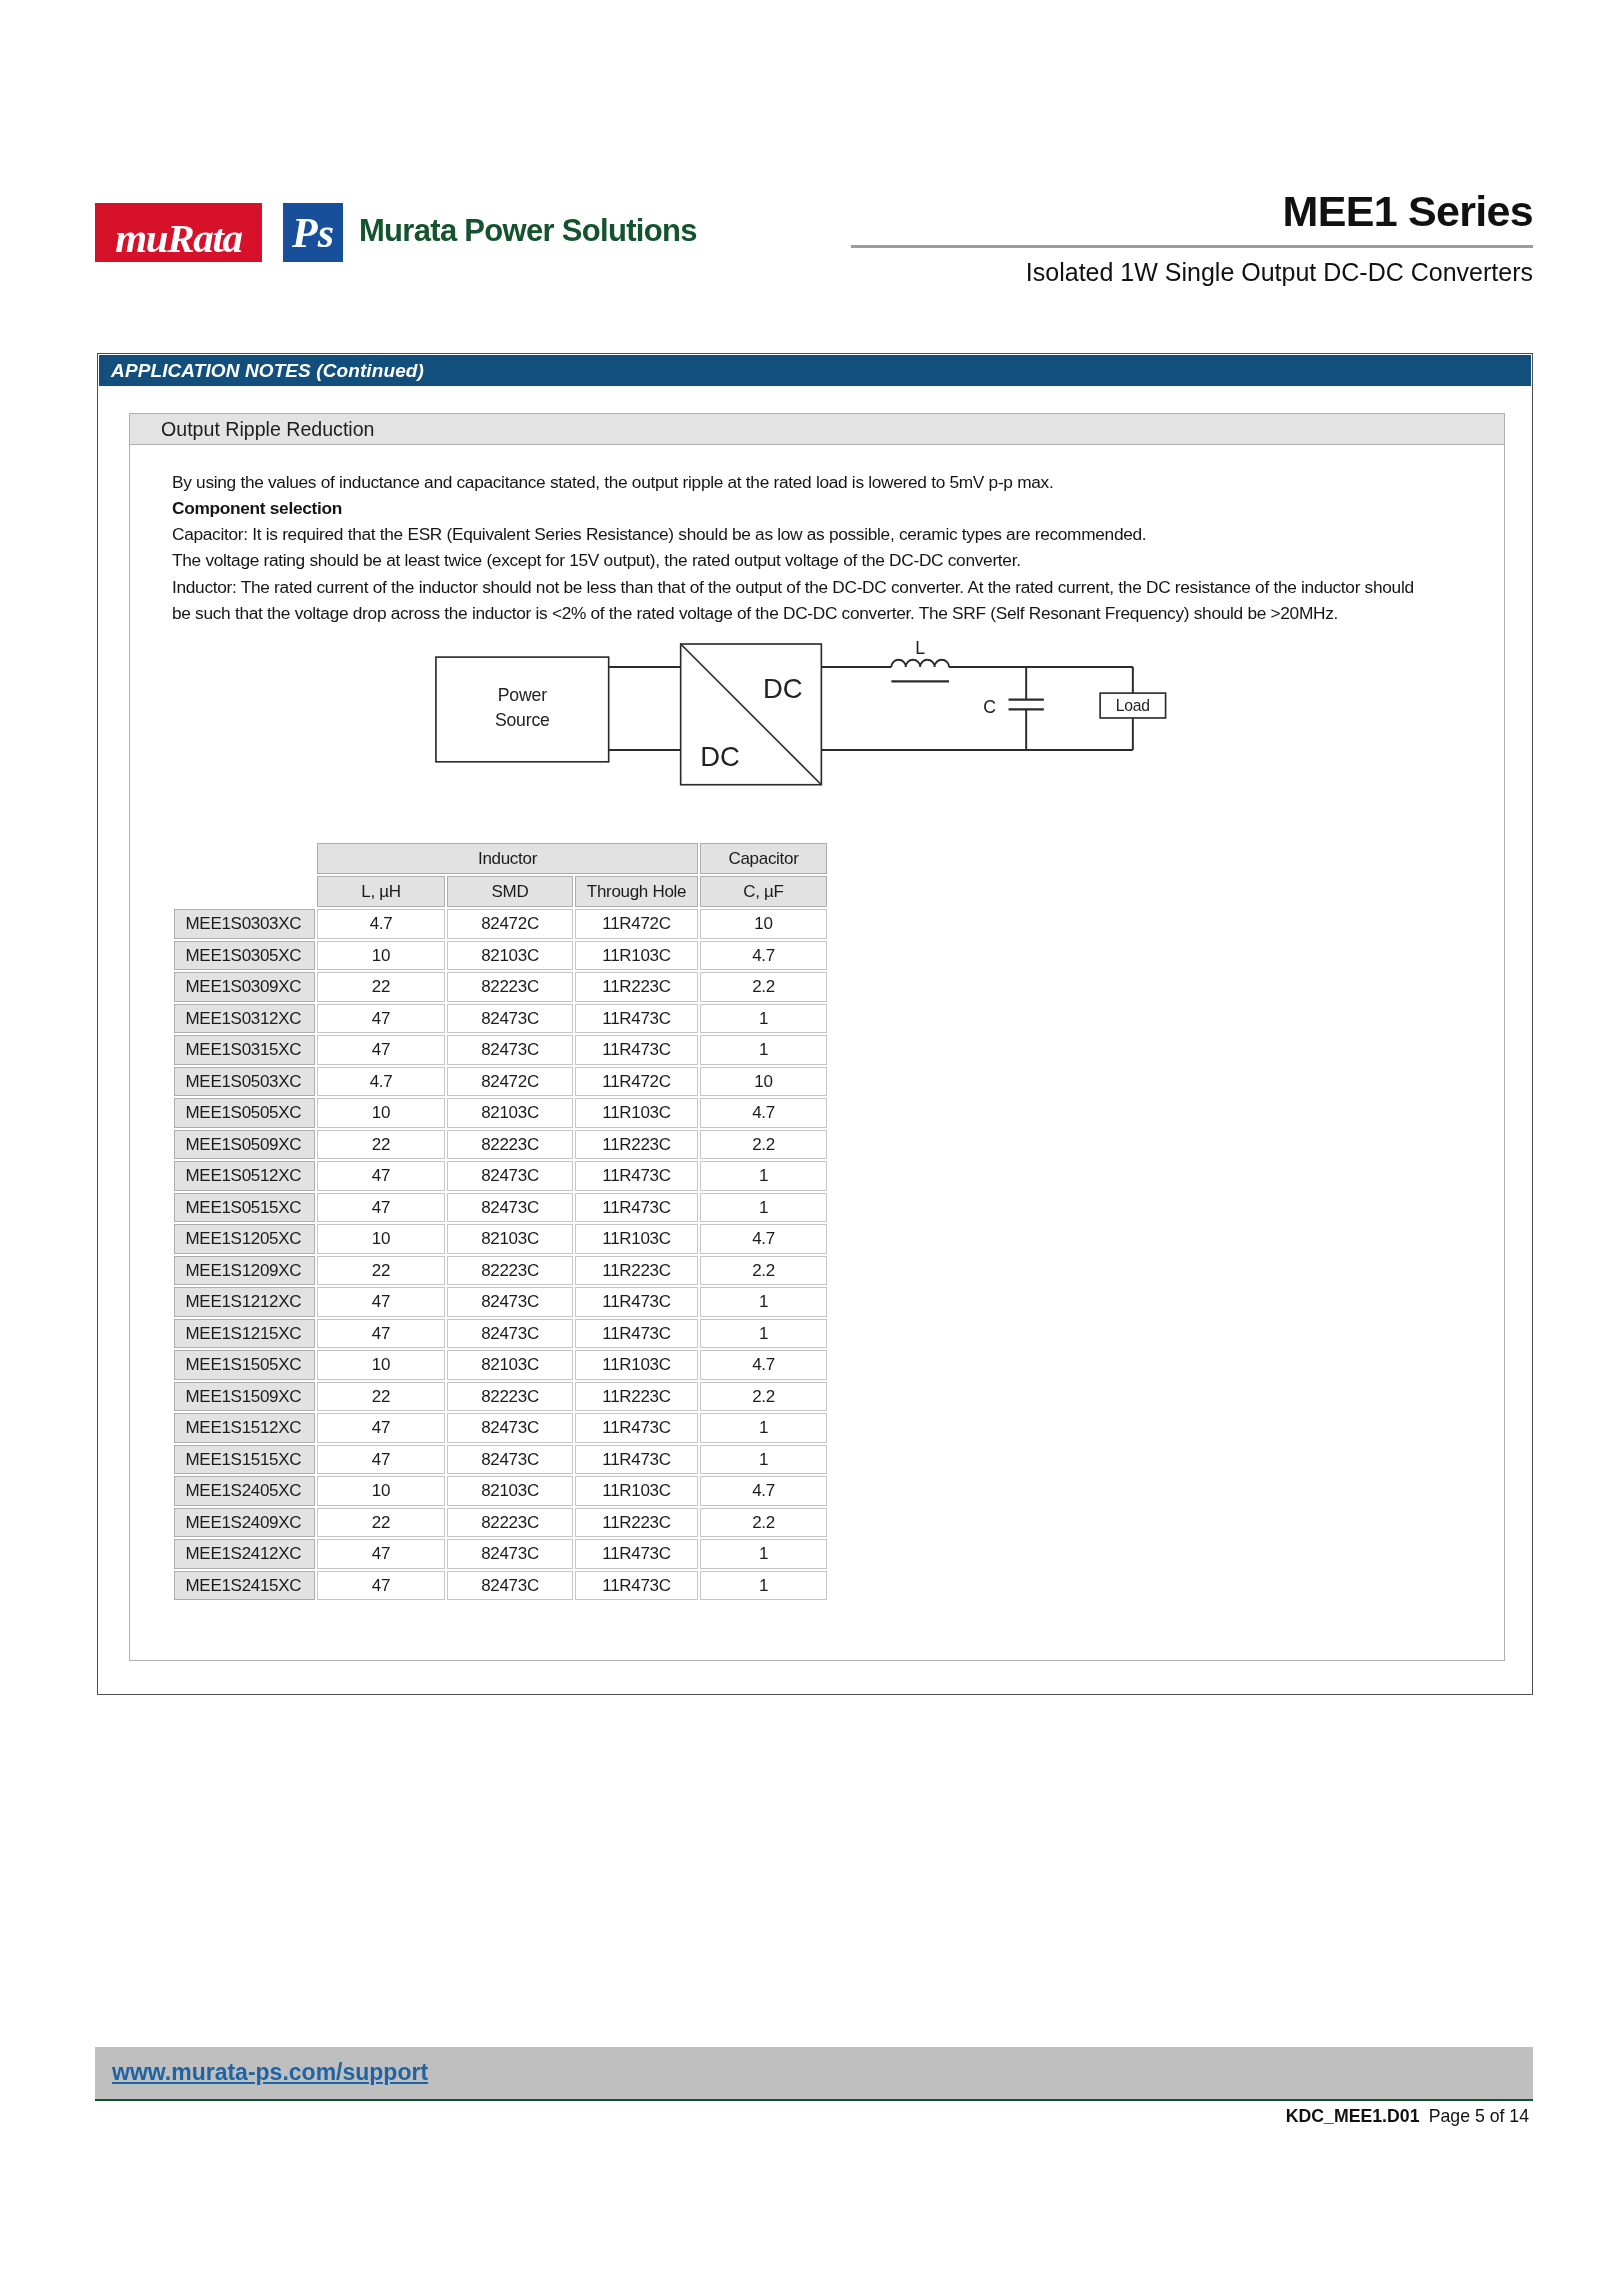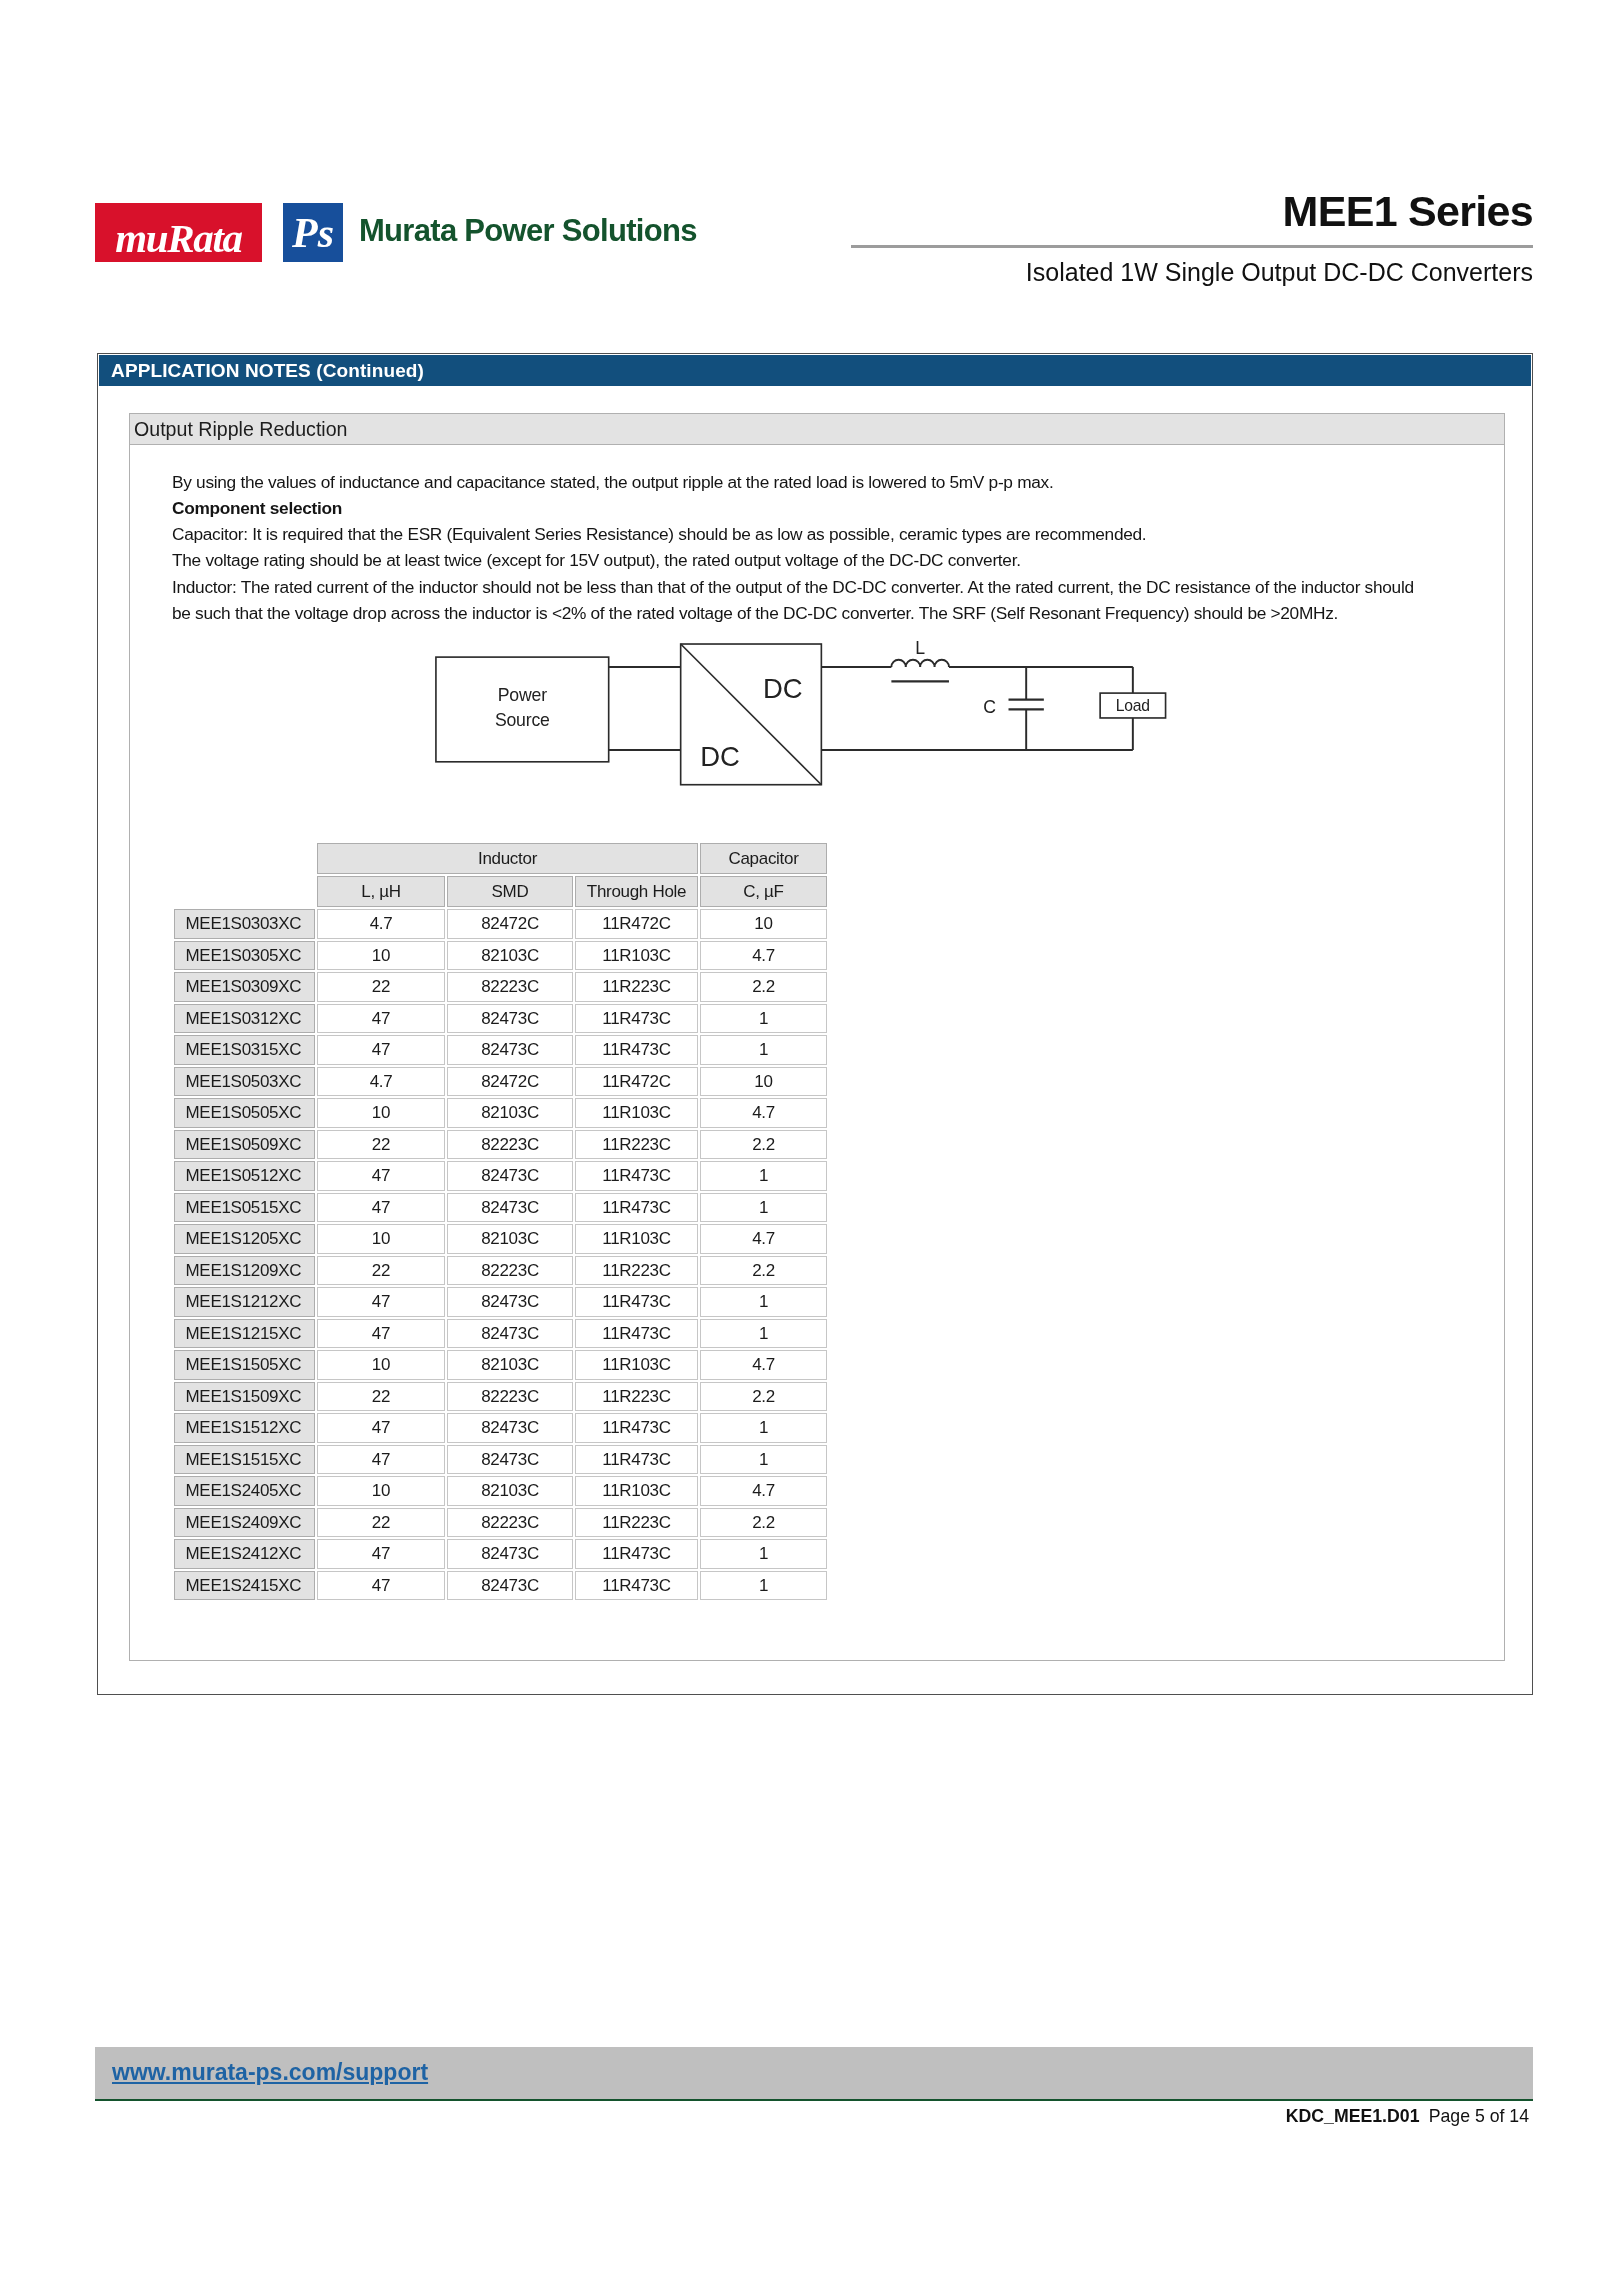--- a/index.html
+++ b/index.html
@@ -23,26 +23,26 @@
     display:flex;align-items:center;justify-content:center;}
   .logo-ps span{color:#fff;font-family:"Liberation Serif",serif;font-style:italic;font-weight:bold;font-size:42px;}
   .brand{position:absolute;left:359px;top:213px;font-size:31px;font-weight:bold;letter-spacing:-0.7px;color:#14532d;}
   .series{position:absolute;right:89px;top:187px;font-size:43px;font-weight:bold;letter-spacing:-0.7px;color:#111;}
   .hdr-line{position:absolute;left:851px;right:89px;top:245px;height:2.6px;background:#9c9c9c;}
   .subtitle{position:absolute;right:89px;top:258px;font-size:25px;color:#111;}
 
   
   .outer-box{position:absolute;left:97px;top:353px;width:1434px;height:1340px;border:1.3px solid #4f4f4f;background:#fff;}
   .section-bar{margin:1.3px;height:31px;background:var(--bar-blue);color:#fff;font-weight:bold;font-size:19px;
-    line-height:31px;padding-left:11.8px;letter-spacing:0.1px;}
+    line-height:31px;padding-left:11.8px;letter-spacing:0.1px;font-style:italic;}
 
   
   .inner-box{position:absolute;left:31px;top:59px;width:1374px;height:1246px;border:1.3px solid #b0b0b0;background:#fff;}
   .inner-header{height:30px;background:var(--header-gray);border-bottom:1.3px solid #b0b0b0;
-    font-size:19.6px;line-height:30px;padding-left:4px;color:#1d1d1d;}
+    font-size:19.6px;line-height:30px;padding-left:31px;color:#1d1d1d;}
   .inner-body{padding:23.6px 0 0 42px;width:1264px;font-size:17.3px;line-height:1.52;letter-spacing:-0.3px;color:#151515;}
   .inner-body p{margin:0;}
   .intro{margin-bottom:30px;}
   .comp-head{font-weight:bold;margin-bottom:10.5px;}
   .cap-para{margin-bottom:18.3px;}
   .ind-para{margin-bottom:5.2px;}
 
   
   .diagram{display:block;margin:7.9px 0 0 260px;}
   .diagram text{font-family:"Liberation Sans",sans-serif;fill:#222;}

